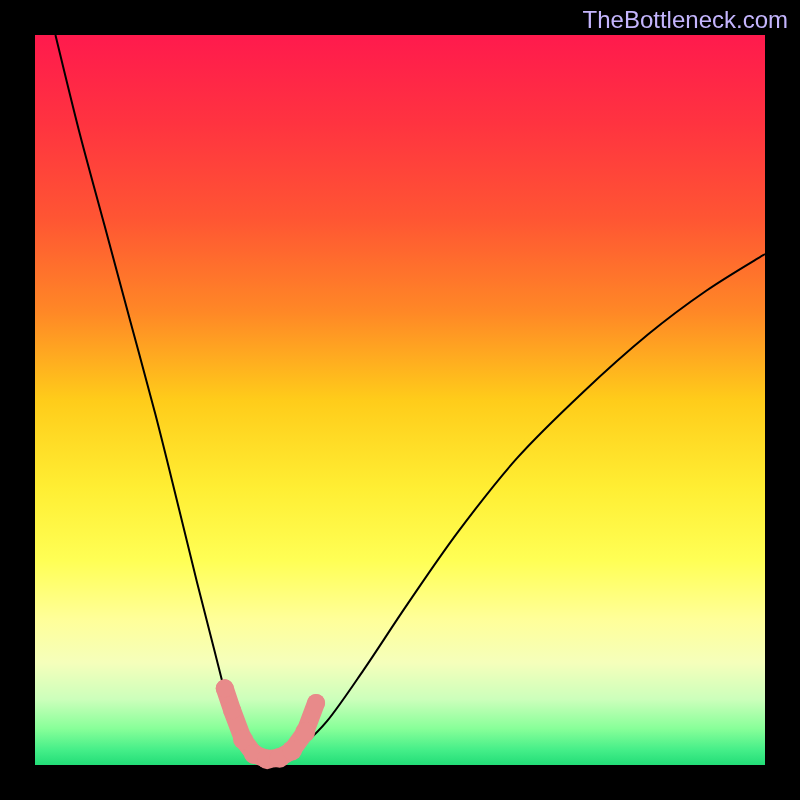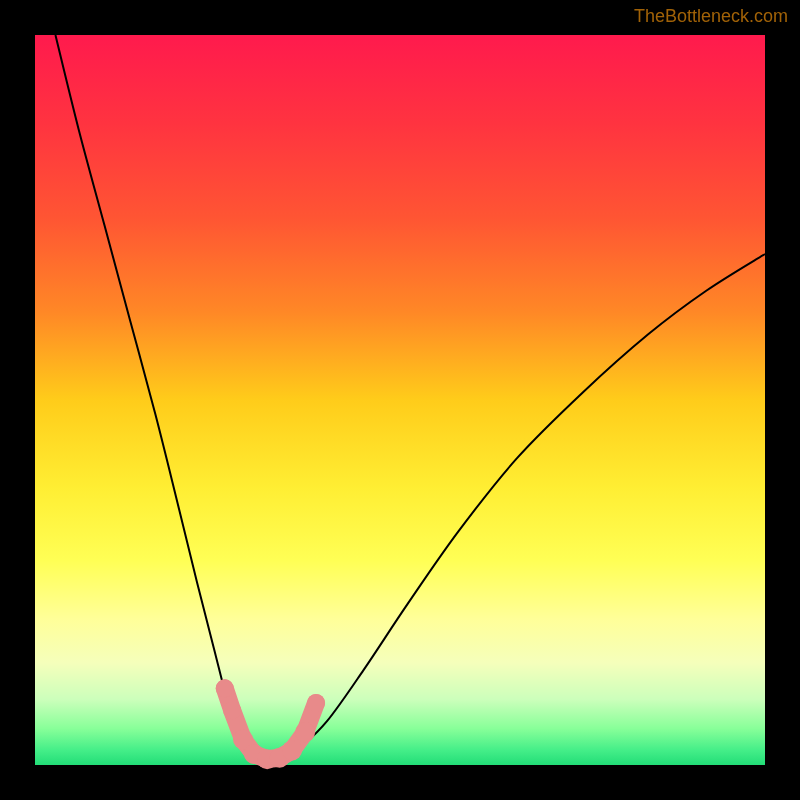--- a/index.html
+++ b/index.html
@@ -13,22 +13,22 @@
   }
   .container {
     width: 800px;
     height: 800px;
     position: relative;
   }
   .watermark {
     position: absolute;
     top: 6px;
     right: 12px;
-    color: #a16207;
-    font-size: 18px;
+    color: #c4b5fd;
+    font-size: 24px;
     font-weight: 500;
     z-index: 10;
   }
   svg {
     display: block;
   }
 </style>
 </head>
 <body>
 

